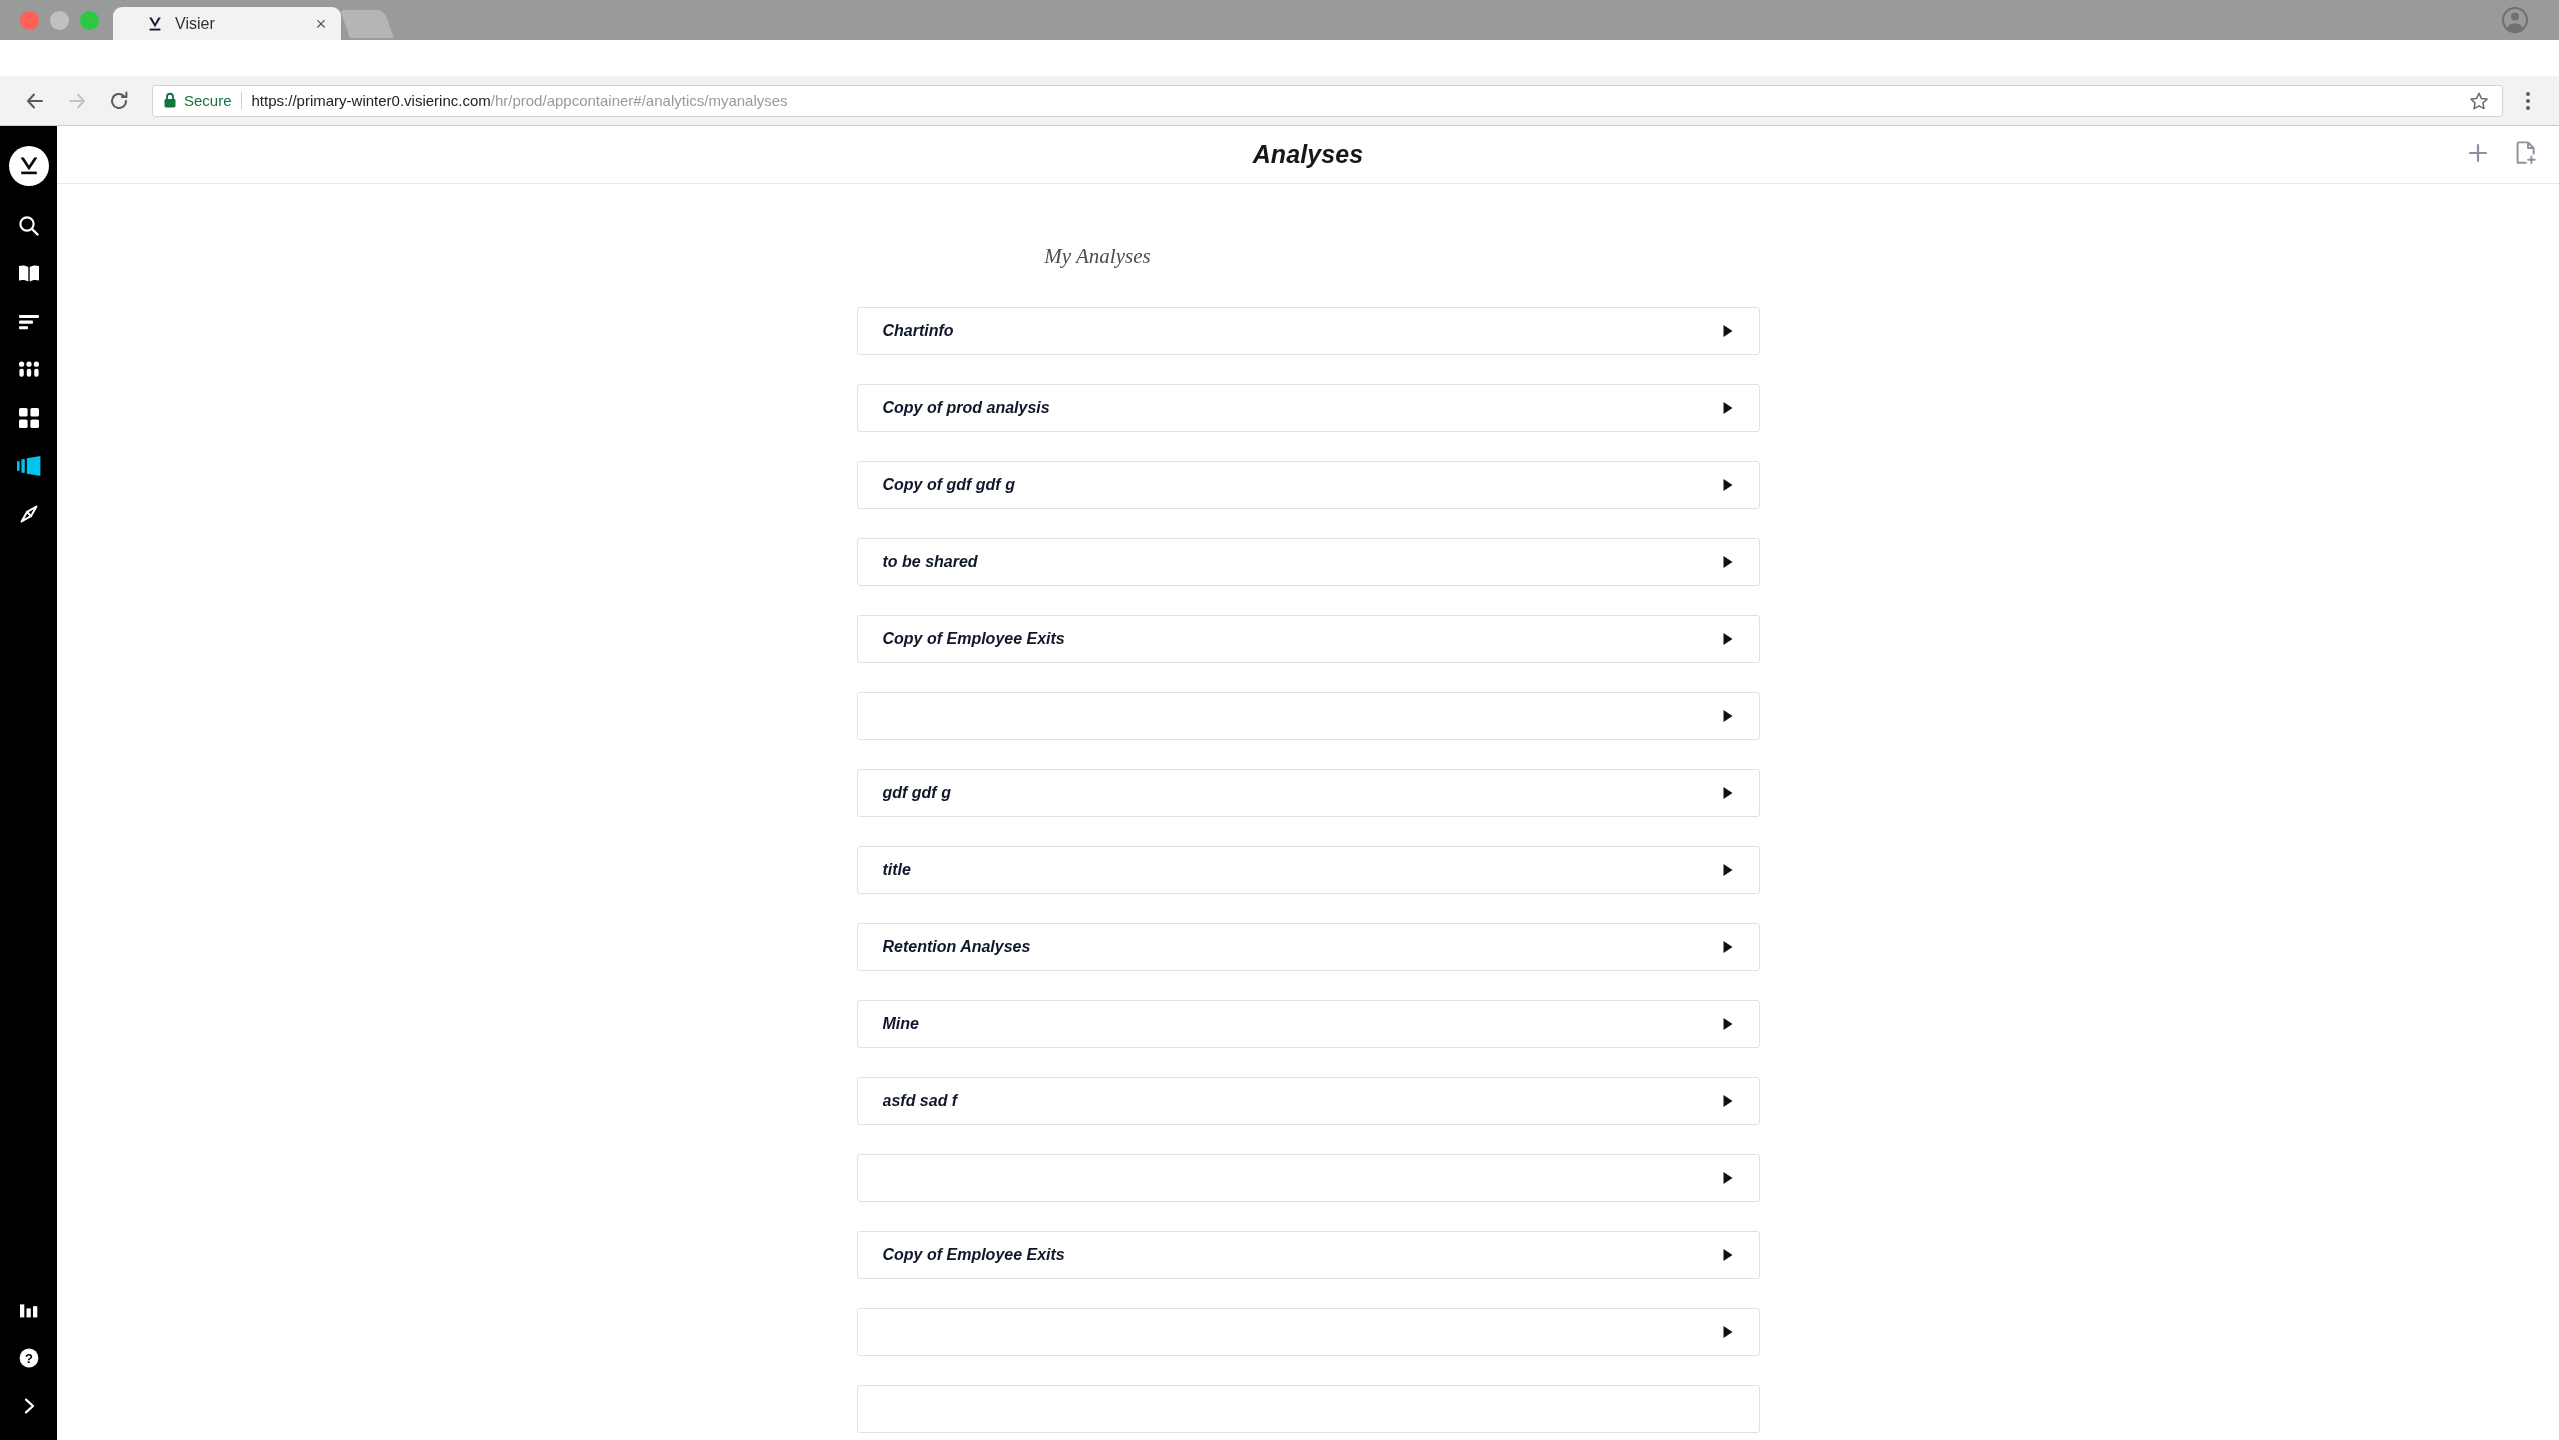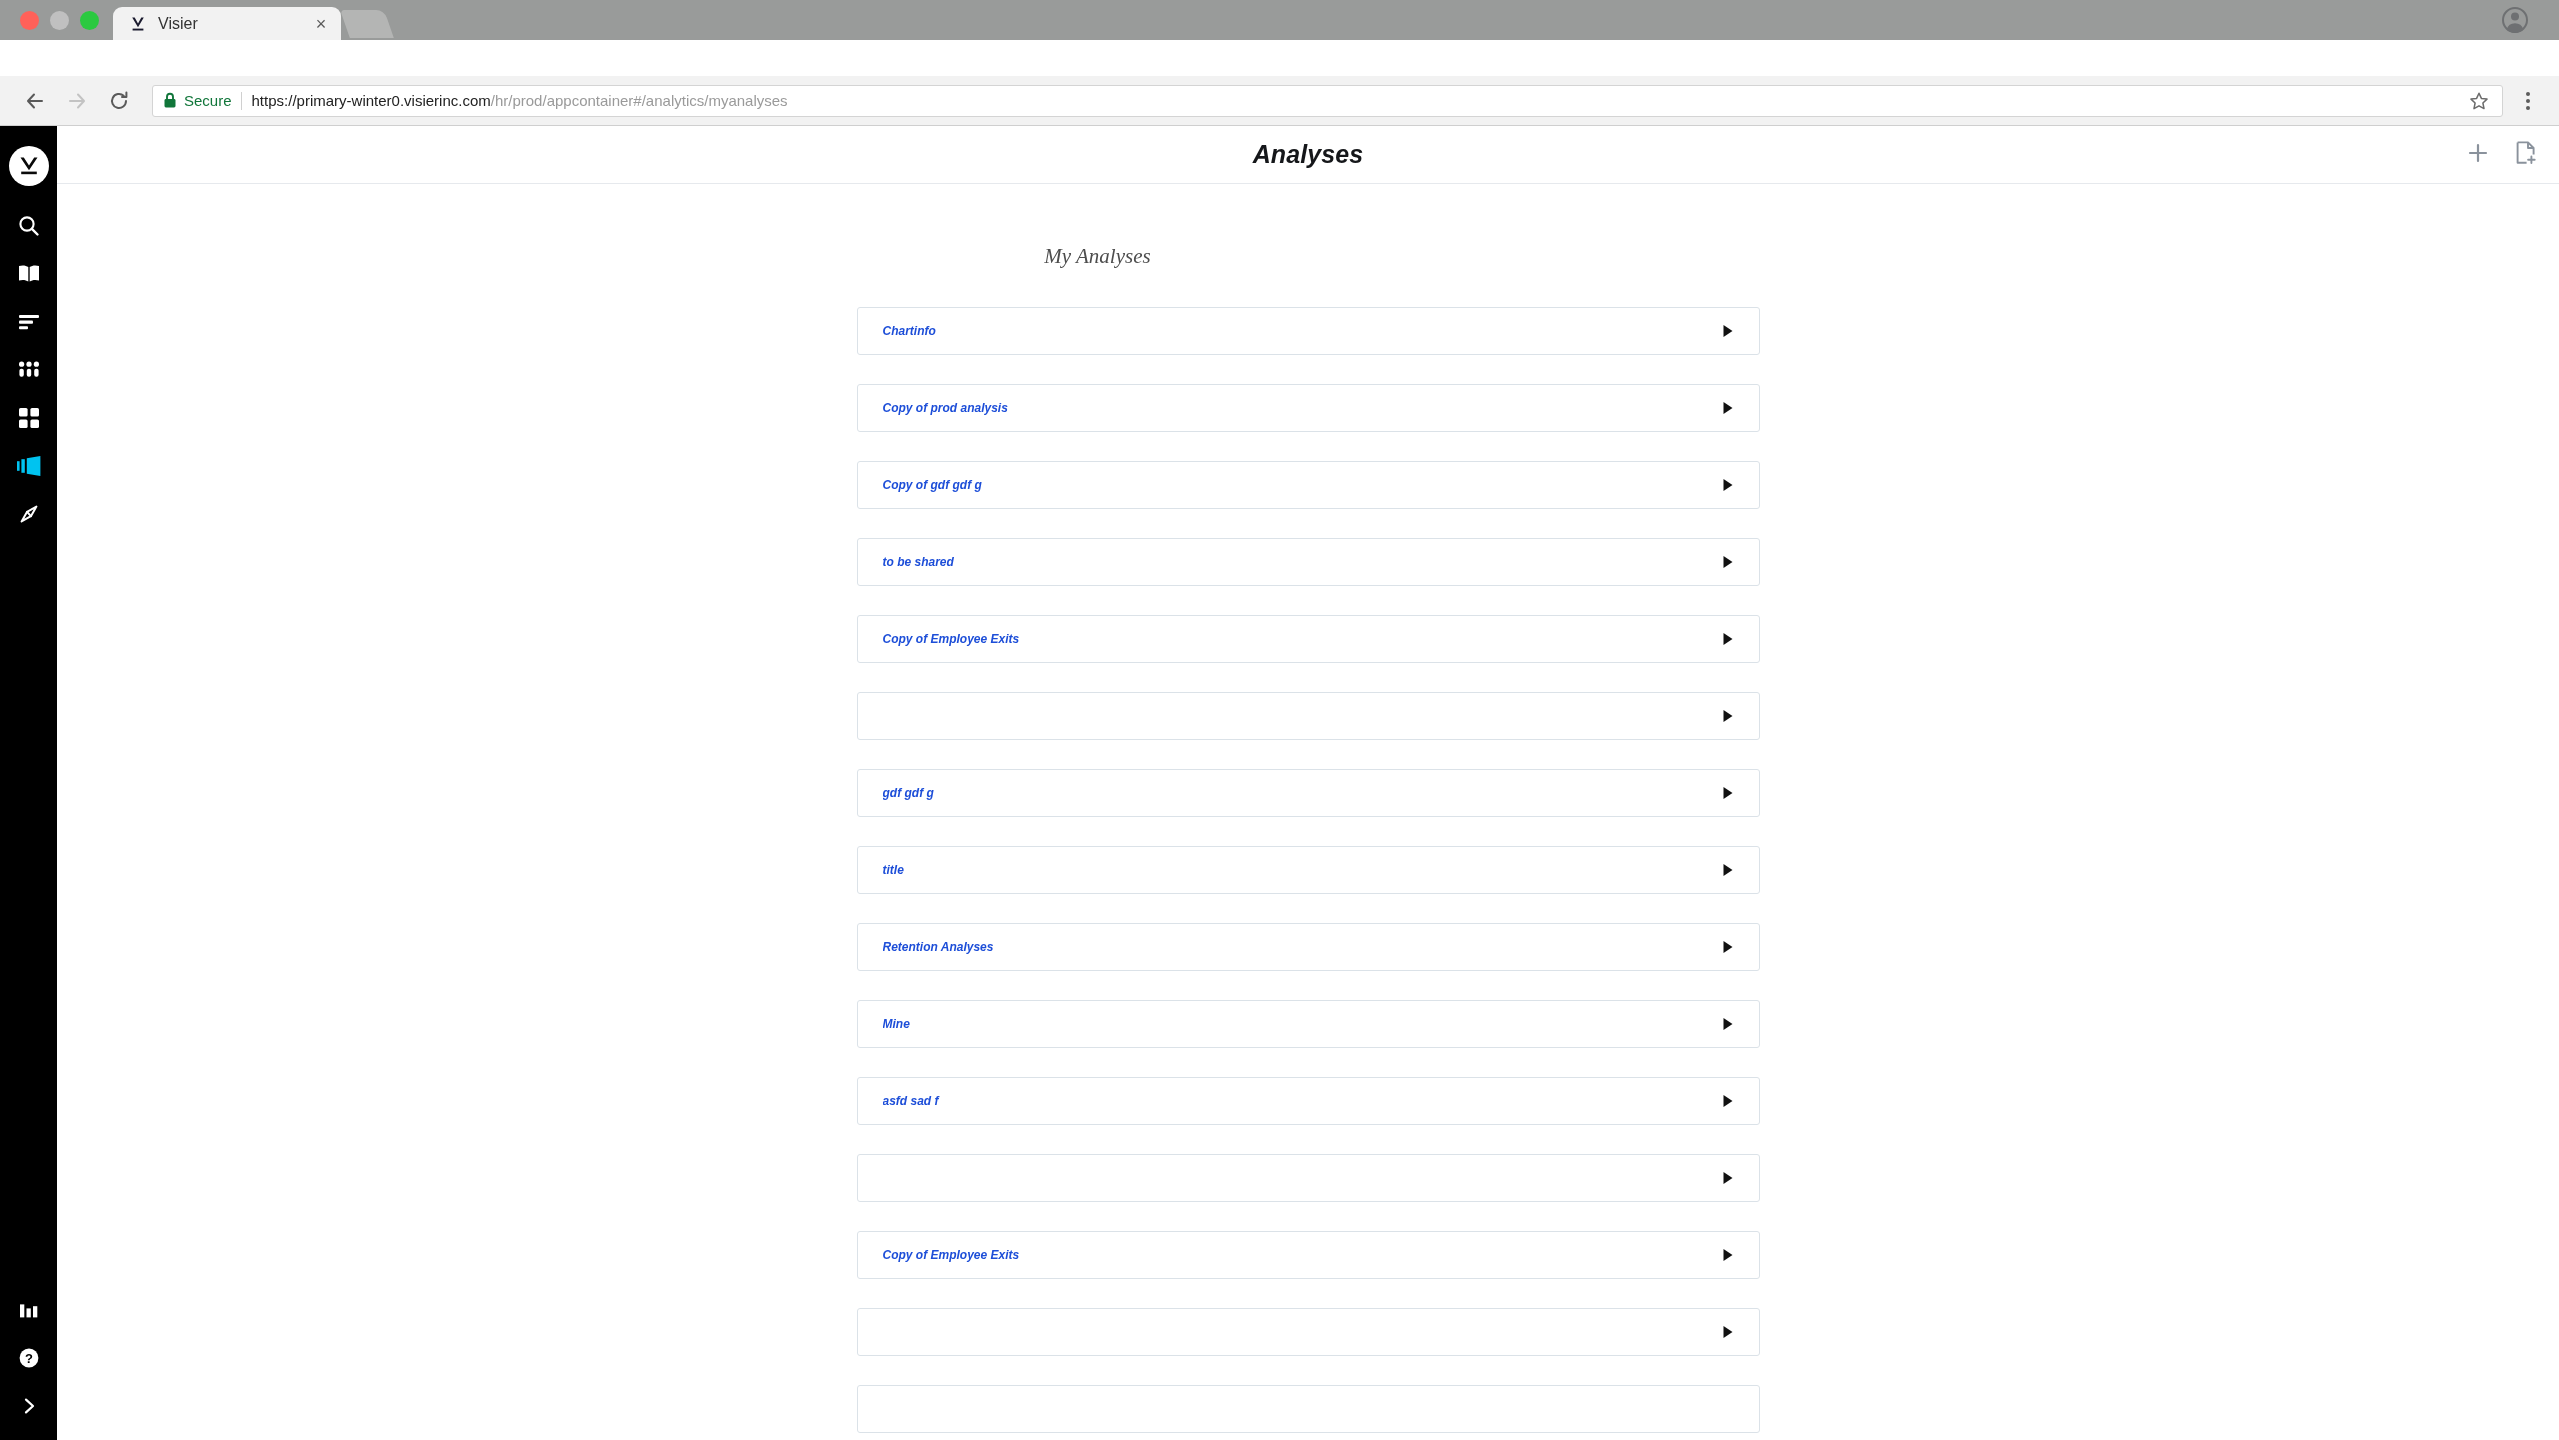--- a/index.html
+++ b/index.html
@@ -48,21 +48,21 @@
   .light.yellow { background: #c0c0c0; }
   .light.green  { background: #2bc940; }
 
   .tab {
     width: 228px;
     height: 33px;
     background: #f2f2f2;
     border-radius: 9px 9px 0 0;
     display: flex;
     align-items: center;
-    padding: 0 10px 0 15px;
+    padding: 0 10px 0 32px;
     position: relative;
     margin-left: 2px;
     transform: skew(0deg);
   }
   .tab-favicon {
     width: 20px; height: 20px;
     flex: 0 0 20px;
     display: flex; align-items: center; justify-content: center;
     margin-right: 10px;
   }
@@ -256,23 +256,23 @@
     height: 48px;
     border: 1px solid #dbe2e8;
     border-radius: 3px;
     background: #ffffff;
     display: flex;
     align-items: center;
     padding: 0 24px 0 25px;
   }
   .card-label {
     flex: 1;
-    font-size: 12px;
+    font-size: 16px;
     font-weight: bold;
-    color: #1d4ed8;
+    color: #0f172a;
     white-space: nowrap;
     overflow: hidden;
     text-overflow: ellipsis;
   }
   .card-caret {
     flex: 0 0 14px;
     display: flex;
     align-items: center;
     justify-content: center;
   }

